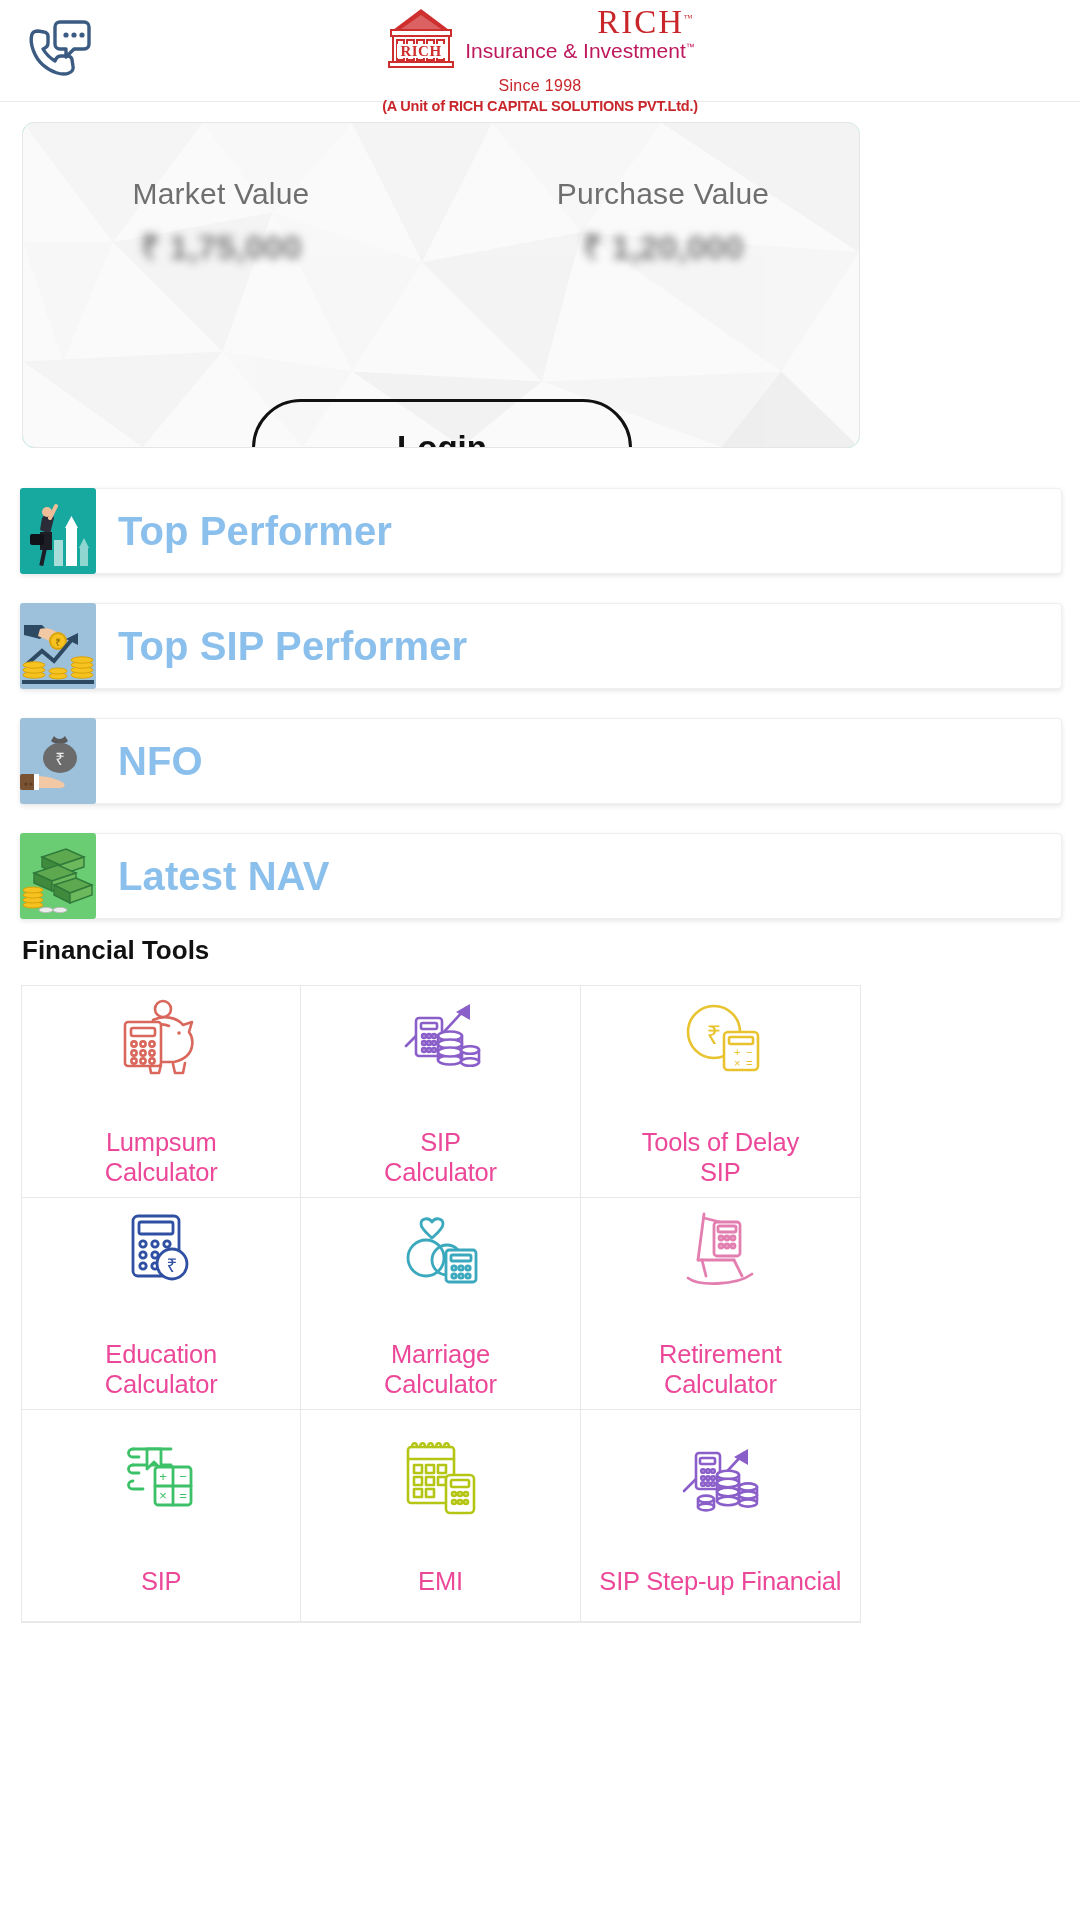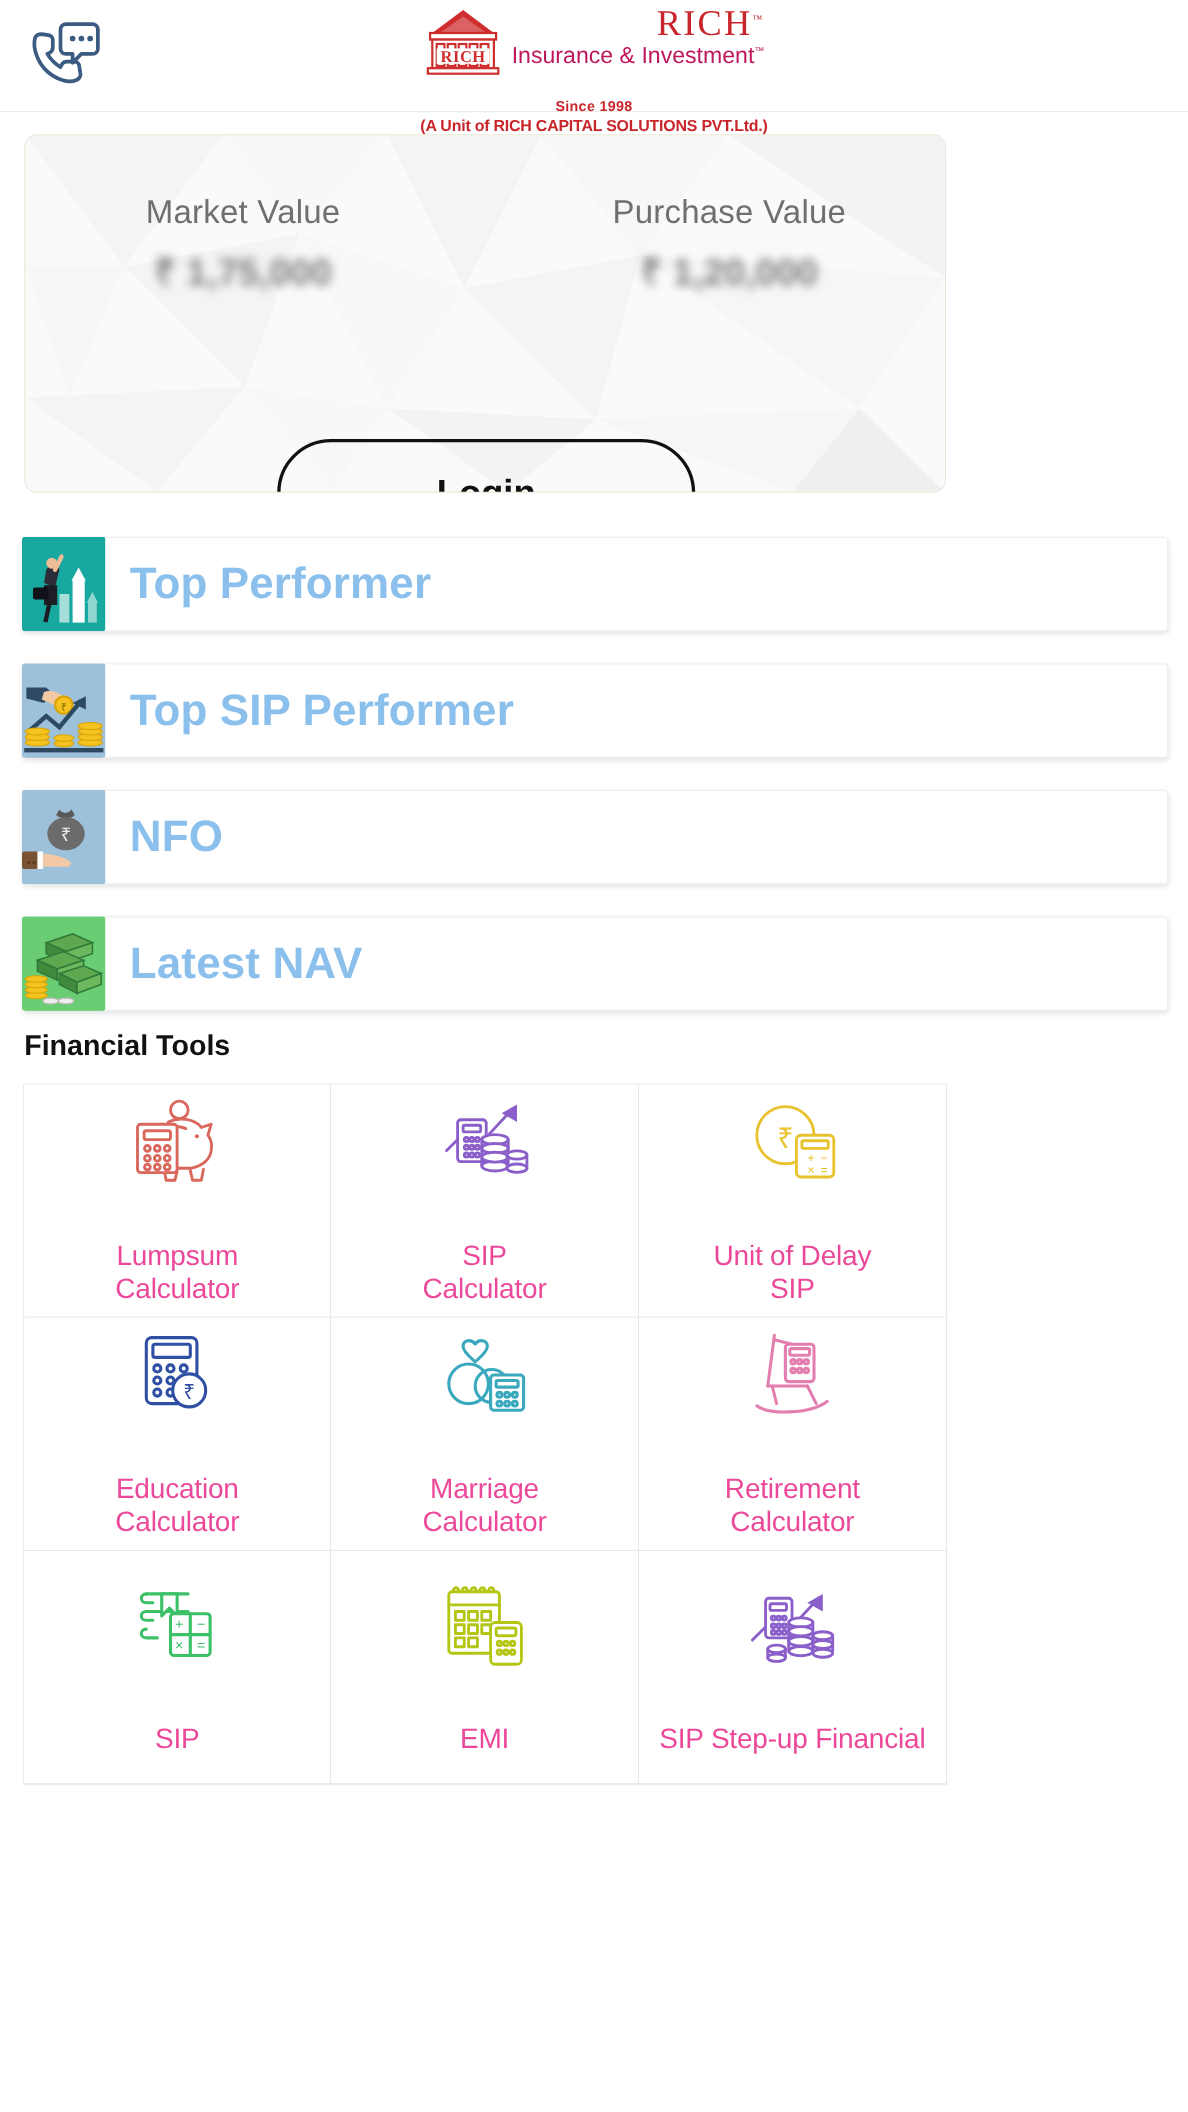--- a/index.html
+++ b/index.html
@@ -26,31 +26,31 @@
   .brand-rich {
     font-family:"Liberation Serif", serif;
     font-size:33px; letter-spacing:2px; color:#c9262b; line-height:1.02;
     padding-left:4px;
   }
   .brand-sub {
     font-family:Liberation Sans, sans-serif;
     font-size:21px; color:#be185d; line-height:1.05; white-space:nowrap;
   }
   .tm { font-size:9px; vertical-align:super; }
-  .brand-since { font-size:13px; font-weight:bold; color:#c9262b; margin-top:13px; letter-spacing:.3px; }
+  .brand-since { font-size:16px; font-weight:normal; color:#c9262b; margin-top:1px; letter-spacing:.3px; }
   .brand-unit {
     font-size:14.5px; font-weight:bold; color:#c9262b;
     margin-top:3px; letter-spacing:-.2px; white-space:nowrap;
   }
 
   
   .portfolio {
     position:absolute; left:22px; top:122px; width:838px; height:326px;
     border:1px solid #e6e6e6; border-radius:12px;
-    background:#fef9c3; overflow:hidden;
+    background:#5eead4; overflow:hidden;
   }
   .poly-bg { position:absolute; inset:0; width:100%; height:100%; }
   .pf-stats { position:absolute; top:54px; left:0; right:0; display:flex; }
   .pf-col { width:50%; text-align:center; }
   .pf-col.left { padding-right:22px; }
   .pf-col.right { padding-left:26px; }
   .pf-label { font-size:30px; color:#6f6f6f; letter-spacing:.2px; }
   .pf-value {
     font-size:34px; font-weight:bold; color:#7d7d7d; margin-top:12px;
     filter:blur(4.2px); -webkit-filter:blur(4.2px);
@@ -354,21 +354,21 @@
           <text x="42" y="48" font-size="26" fill="#e8c32e" stroke="none" text-anchor="middle" font-family="Liberation Sans, sans-serif">₹</text>
           <rect x="52" y="36" width="34" height="38" rx="4" fill="#fff"></rect>
           <rect x="57" y="41" width="24" height="7" rx="1.5"></rect>
           <text x="62" y="60" font-size="11" fill="#e8c32e" stroke="none" font-family="Liberation Sans, sans-serif">+</text>
           <text x="74" y="60" font-size="11" fill="#e8c32e" stroke="none" font-family="Liberation Sans, sans-serif">−</text>
           <text x="62" y="71" font-size="11" fill="#e8c32e" stroke="none" font-family="Liberation Sans, sans-serif">×</text>
           <text x="74" y="71" font-size="11" fill="#e8c32e" stroke="none" font-family="Liberation Sans, sans-serif">=</text>
         </g>
       </svg>
       <div class="tool-label">
-        <span>Unit of Delay</span><br>
+        <span>Tools of Delay</span><br>
         <span>SIP</span>
       </div>
     </div>
 
     <div class="tool-cell">
       <svg class="tool-ico" viewBox="0 0 96 82">
         <g fill="none" stroke="#2f4fa3" stroke-width="2.8" stroke-linejoin="round" stroke-linecap="round">
           <rect x="20" y="8" width="46" height="60" rx="5"></rect>
           <rect x="26" y="14" width="34" height="12" rx="2"></rect>
           <circle cx="30" cy="36" r="3.2"></circle>

